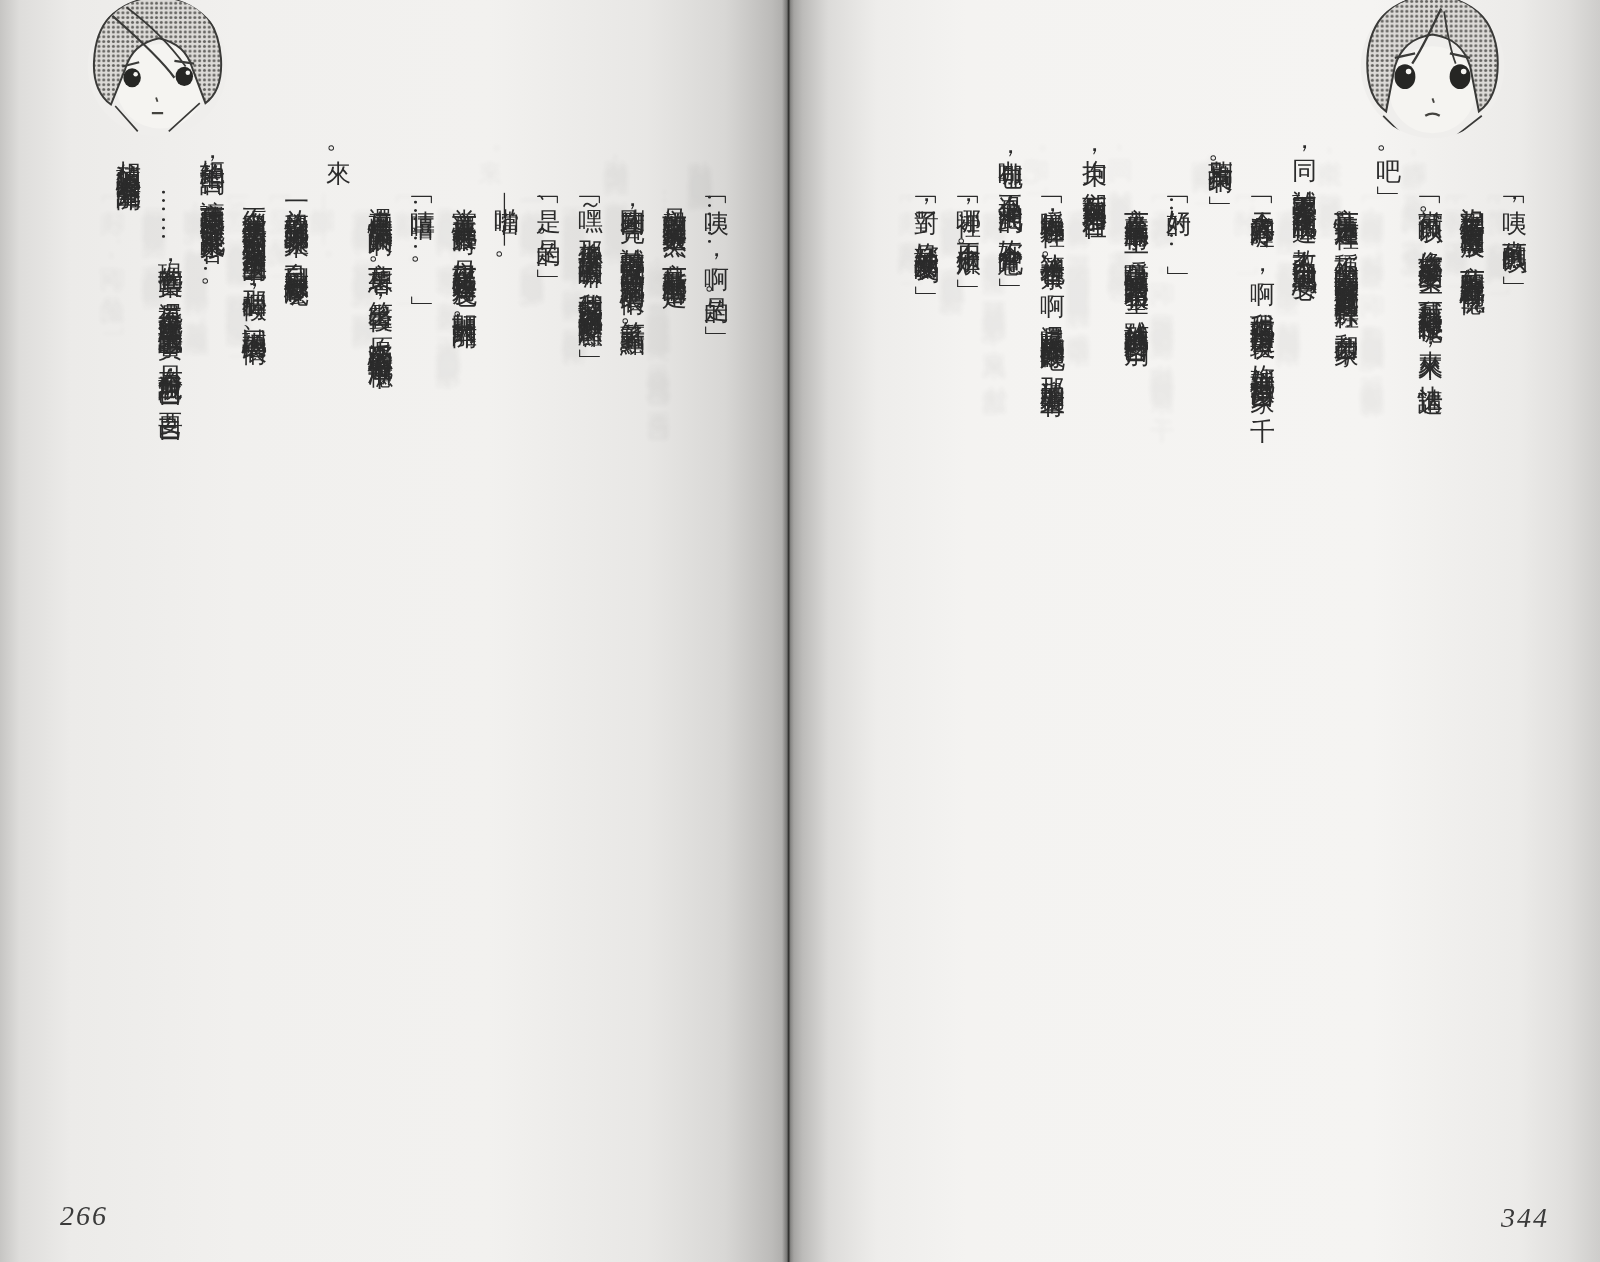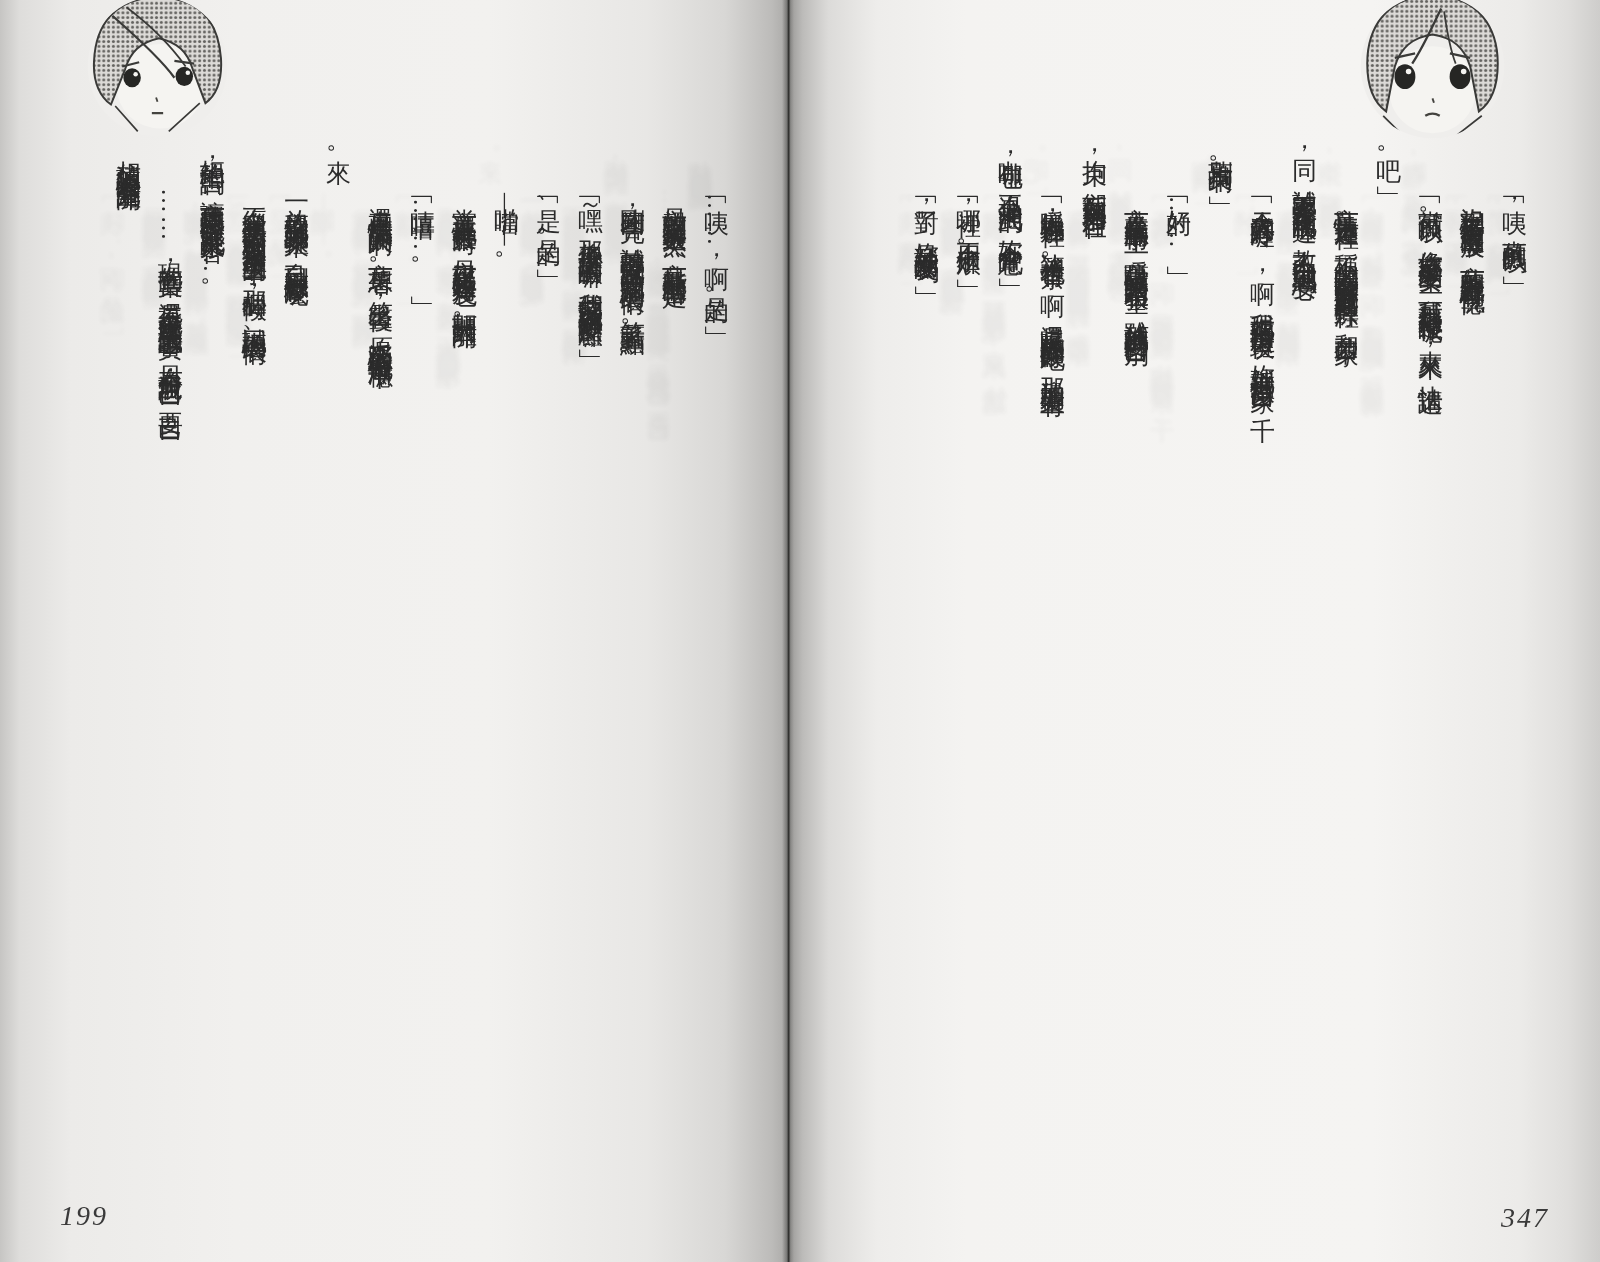--- a/index.html
+++ b/index.html
@@ -118,21 +118,21 @@
         <div class="col indent">當言葉還在恍神發呆時，母親已經迅速收好皮包，打開大門離開。</div>
         <div class="col indent">「嘻嘻嘻……。」</div>
         <div class="col indent">還真是個慌慌張張的人啊，言葉想著。笑出聲後，原本浮躁的心情也漸漸平穩下</div>
         <div class="col">來。</div>
         <div class="col indent">一放學就跑到誠的家裡來，自己到底想做什麼呢？</div>
         <div class="col indent">不經意回想起兩天前同樣來到這個家裡所發生的事。那個時候，誠困擾的表情、</div>
         <div class="col">拒絕的言詞，讓言葉的思緒只能以一片混亂來形容……。</div>
         <div class="col indent">……現在的言葉，還是不能接受已經失去誠的事實。只有拚命說服自己，要自己</div>
         <div class="col">相信誠的心還沒有完全離開。</div>
       </div>
-    <div class="page-number page-number-left">199</div>
+    <div class="page-number page-number-left">266</div>
 
     <svg class="avatar avatar-left" viewBox="0 0 100 100">
       <defs>
         <pattern id="toneL" width="3.4" height="3.4" patternUnits="userSpaceOnUse">
           <rect width="3.4" height="3.4" fill="#dcdad7"></rect>
           <circle cx="1.7" cy="1.7" r="1.05" fill="#63625f"></circle>
         </pattern>
         <clipPath id="clipL">
             <circle cx="50" cy="50" r="49.5"></circle>
           </clipPath>
@@ -184,21 +184,21 @@
         <div class="col indent">「今天真的好冷喔～。啊，我現在得出門去值夜班，妳就把這裡當做自己家，千</div>
         <div class="col">萬別拘束啊。」</div>
         <div class="col indent">「好的……」</div>
         <div class="col indent">言葉坐在客廳的椅子上，睜著骨碌碌的大眼睛左右張望。雖然誠的媽媽要自己別</div>
         <div class="col">拘束，卻反而感到更加不自在。</div>
         <div class="col indent">「暖氣機在那裡，冰箱裡也有茶。啊，還是喝點熱的比較好吧？那邊的棚架上有</div>
         <div class="col">咖啡包，不過是沖泡式的，妳不會介意吧？」</div>
         <div class="col indent">「哪裡，不用麻煩了。」</div>
         <div class="col indent">「對了，妳是誠的女朋友嗎？」</div>
       </div>
-    <div class="page-number page-number-right">347</div>
+    <div class="page-number page-number-right">344</div>
 
     <svg class="avatar avatar-right" viewBox="0 0 100 100">
       <defs>
         <pattern id="toneR" width="3.4" height="3.4" patternUnits="userSpaceOnUse">
           <rect width="3.4" height="3.4" fill="#dcdad7"></rect>
           <circle cx="1.7" cy="1.7" r="1.05" fill="#63625f"></circle>
         </pattern>
         <clipPath id="clipR">
             <circle cx="50" cy="50" r="49.5"></circle>
           </clipPath>

